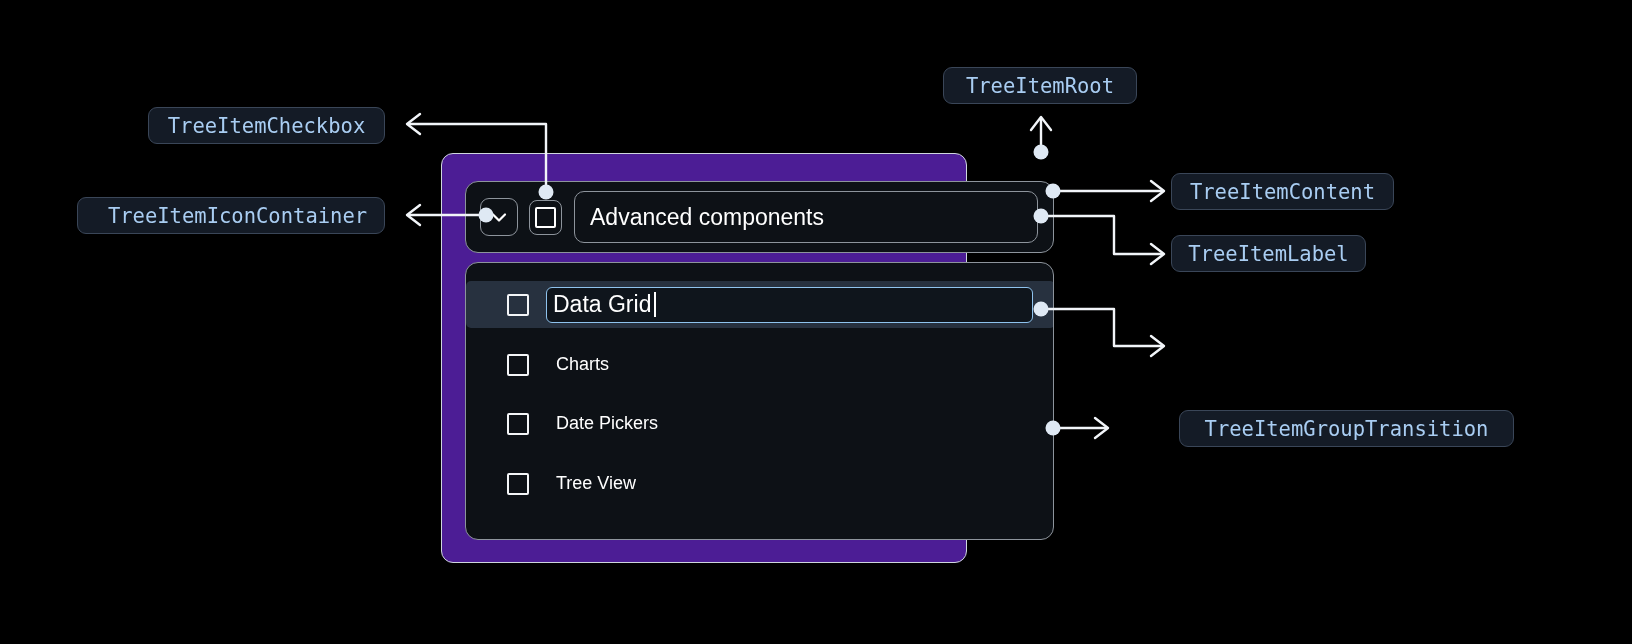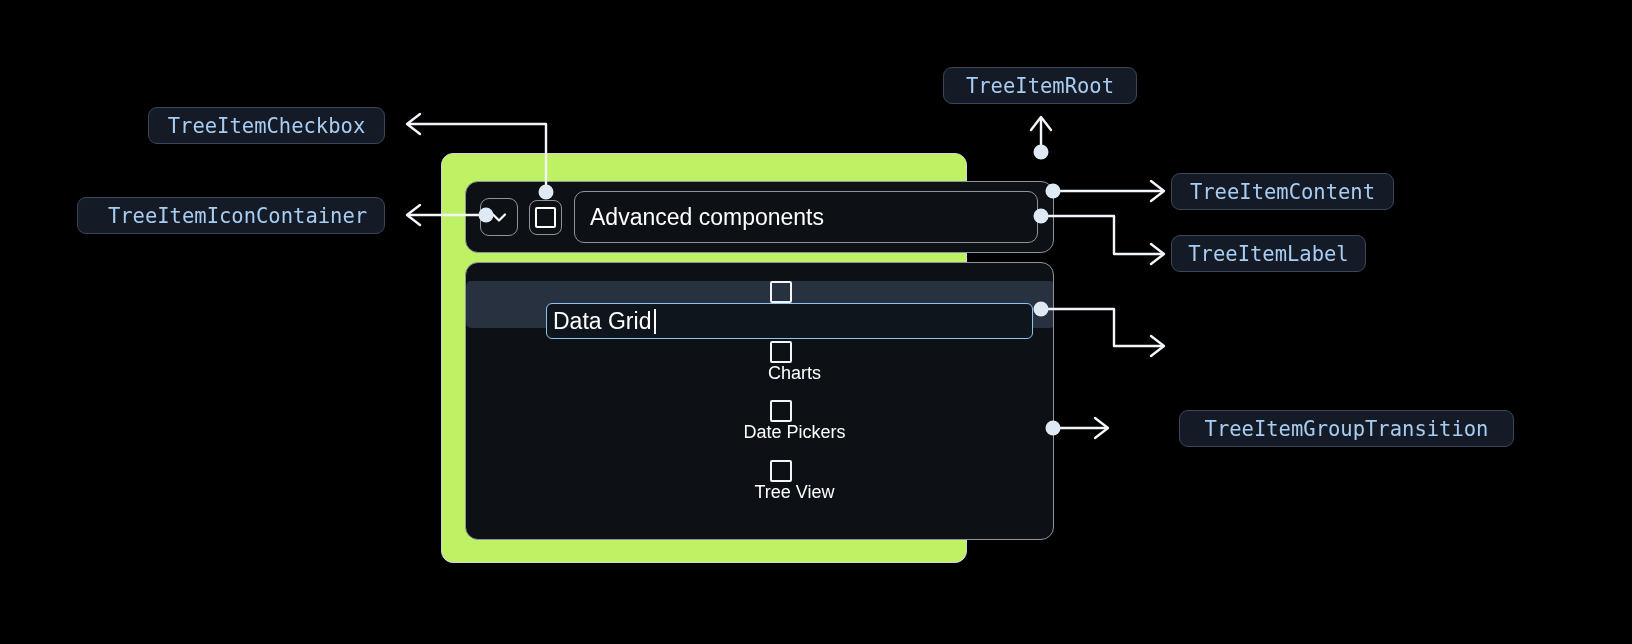--- a/index.html
+++ b/index.html
@@ -43,21 +43,21 @@
   }
 
   
   #tree-root {
     position: absolute;
     left: 441px;
     top: 153px;
     width: 526px;
     height: 410px;
     box-sizing: border-box;
-    background: #bef264;
+    background: #4c1d95;
     border: 1px solid #cfd6de;
     border-radius: 12px;
   }
 
   #tree-content {
     position: absolute;
     left: 23px;
     top: 27px;
     width: 589px;
     height: 72px;
@@ -133,21 +133,20 @@
 
   .tree-row {
     position: absolute;
     left: 0;
     width: 589px;
     height: 47px;
     display: flex;
     align-items: center;
     box-sizing: border-box;
     padding-left: 41px;
-    flex-direction: column;
   }
   .tree-row.editing {
     background: #27313f;
     border-radius: 5px;
   }
 
   .row-checkbox {
     width: 22px;
     height: 22px;
     box-sizing: border-box;

